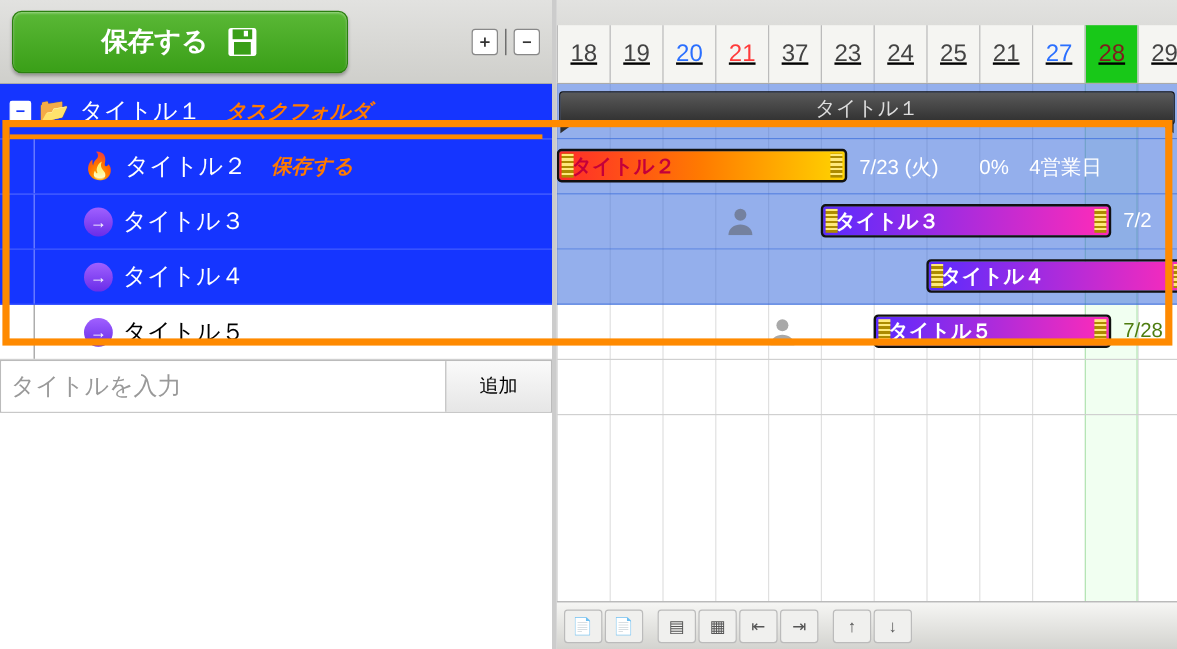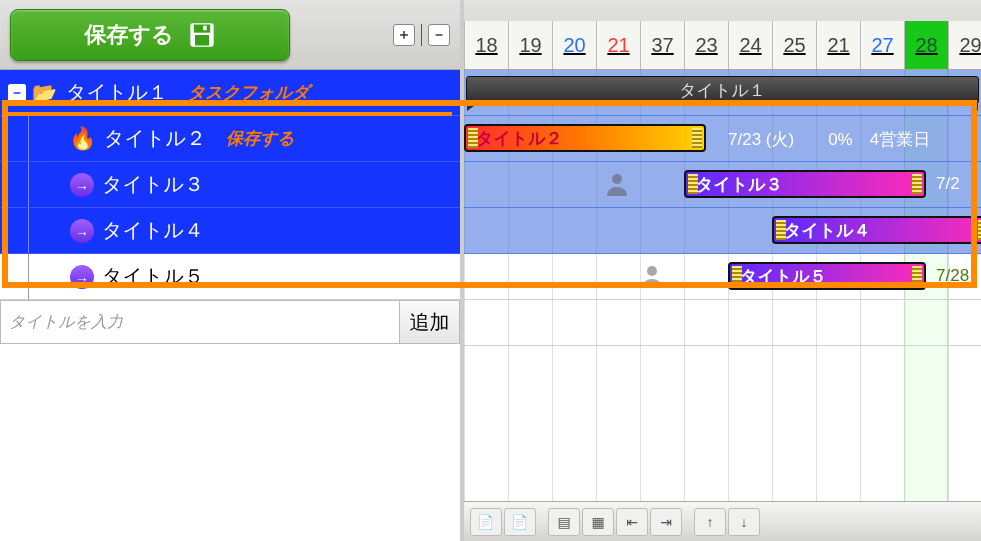--- a/index.html
+++ b/index.html
@@ -30,36 +30,36 @@
   .tree-row.sel .row-toggle { border-color:#fff; color:#1535ff; }
   .row-icon { width:26px; height:26px; margin-right:8px; display:flex; align-items:center; justify-content:center; font-size:18px; }
   .row-icon.fire { color:#ff3b00; font-size:22px; }
   .row-icon.arrow { width:24px; height:24px; border-radius:50%; background:linear-gradient(#a060ff,#6a2de8); color:#fff; font-size:14px;}
   .row-icon.sq { width:22px; height:22px; border-radius:4px; background:linear-gradient(#58b6ff,#1c7de0); border:2px solid #fff; box-shadow:0 0 0 1px #1c7de0;}
   .row-icon.folder { color:#ffd24a; font-size:20px; text-shadow:0 0 1px #c89000;}
   .annot { color:#ff7a00; font-weight:bold; font-style:italic; font-size:17px; margin-left:20px;font-family:Liberation Mono, monospace; }
   .orange-underline { position:absolute; left:8px; right:8px; bottom:-3px; height:6px; background:#ff8a00; }
   
   .add-row { display:flex; height:44px; border:1px solid #bbb; }
-  .add-input { flex:1; padding:0 8px; font-size:16px; border:none; outline:none; color:#333;font-style:italic; }
+  .add-input { flex:1; padding:0 8px; font-size:20px; border:none; outline:none; color:#333; }
   .add-input::placeholder { color:#999; }
-  .add-btn { width:60px; border:none; border-left:1px solid #bbb; background:linear-gradient(#fafafa,#e6e6e6); font-size:20px; cursor:pointer; }
+  .add-btn { width:88px; border:none; border-left:1px solid #bbb; background:linear-gradient(#fafafa,#e6e6e6); font-size:16px; cursor:pointer; }
   
   
   .right { flex:1; position:relative; overflow:hidden; border-left:4px solid #ccc;text-decoration:underline; }
   
   .grid-bg { position:absolute; top:0; left:0; right:0; bottom:40px; }
   .col-line { position:absolute; top:0; bottom:0; width:1px; background:#e0e0e0; }
   .today-col { position:absolute; top:70px; bottom:40px; background:rgba(220,255,220,.4); border-left:1px solid #b5e5b5; border-right:1px solid #b5e5b5; }
   
   .date-header { height:70px; display:flex; align-items:flex-end; border-bottom:1px solid #aaa; background:linear-gradient(#e2e2e0, #cfcfcb); position:relative; }
   .date-cell { flex:0 0 44px; height:48px; border-left:1px solid #bbb; display:flex; align-items:center; justify-content:center; font-size:20px; color:#444; background:#f5f5f2; }
   .date-cell.sat { color:#2a6fff; }
   .date-cell.sun { color:#ff3a3a; }
-  .date-cell.today { background:#18c818; color:#14532d; }
+  .date-cell.today { background:#18c818; color:#7f1d1d; }
   
   .gantt-rows { position:relative; }
   .gantt-row { height:46px; position:relative; border-bottom:1px solid #d0d0d0; }
   .gantt-row.sel { background:rgba(60,110,220,.55); border-bottom:1px solid rgba(60,110,220,.7); }
   
   .group-hdr { position:absolute; top:6px; left:2px; right:2px; height:28px; background:linear-gradient(#5a5a5a,#2e2e2e); color:#ddd; font-size:17px; display:flex; align-items:center; justify-content:center; border-radius:3px; border:1px solid #111; }
   .group-hdr:before, .group-hdr:after { content:""; position:absolute; bottom:-8px; width:0; height:0; border-top:10px solid #2e2e2e; }
   .group-hdr:before { left:0; border-right:14px solid transparent; }
   .group-hdr:after { right:0; border-left:14px solid transparent; }
   
@@ -173,21 +173,21 @@
     <div class="gantt-rows" id="gantt">
         <div class="gantt-row sel">
           <div class="group-hdr">タイトル１</div>
         </div>
         <div class="gantt-row sel">
           <div class="bar fire" style="left: 0px; width: 242px;">
             <div class="grip l"></div>
             <span>タイトル２</span>
             <div class="grip r"></div>
           </div>
-          <div class="bar-label-out" style="left: 264px;">7/23 (火)　　0%　4営業日</div>
+          <div class="bar-label-out" style="left: 252px;">7/23 (火)　　0%　4営業日</div>
         </div>
         <div class="gantt-row sel">
           <div class="bar purple" style="left: 220px; width: 242px;">
             <div class="grip l"></div>
             <span>タイトル３</span>
             <div class="grip r"></div>
           </div>
           <div class="bar-label-out" style="left: 472px;">7/2</div>
           <div class="avatar" style="left: 140.8px;"><svg viewBox="0 0 24 24">
               <circle cx="12" cy="7" r="5" fill="#555"></circle>

